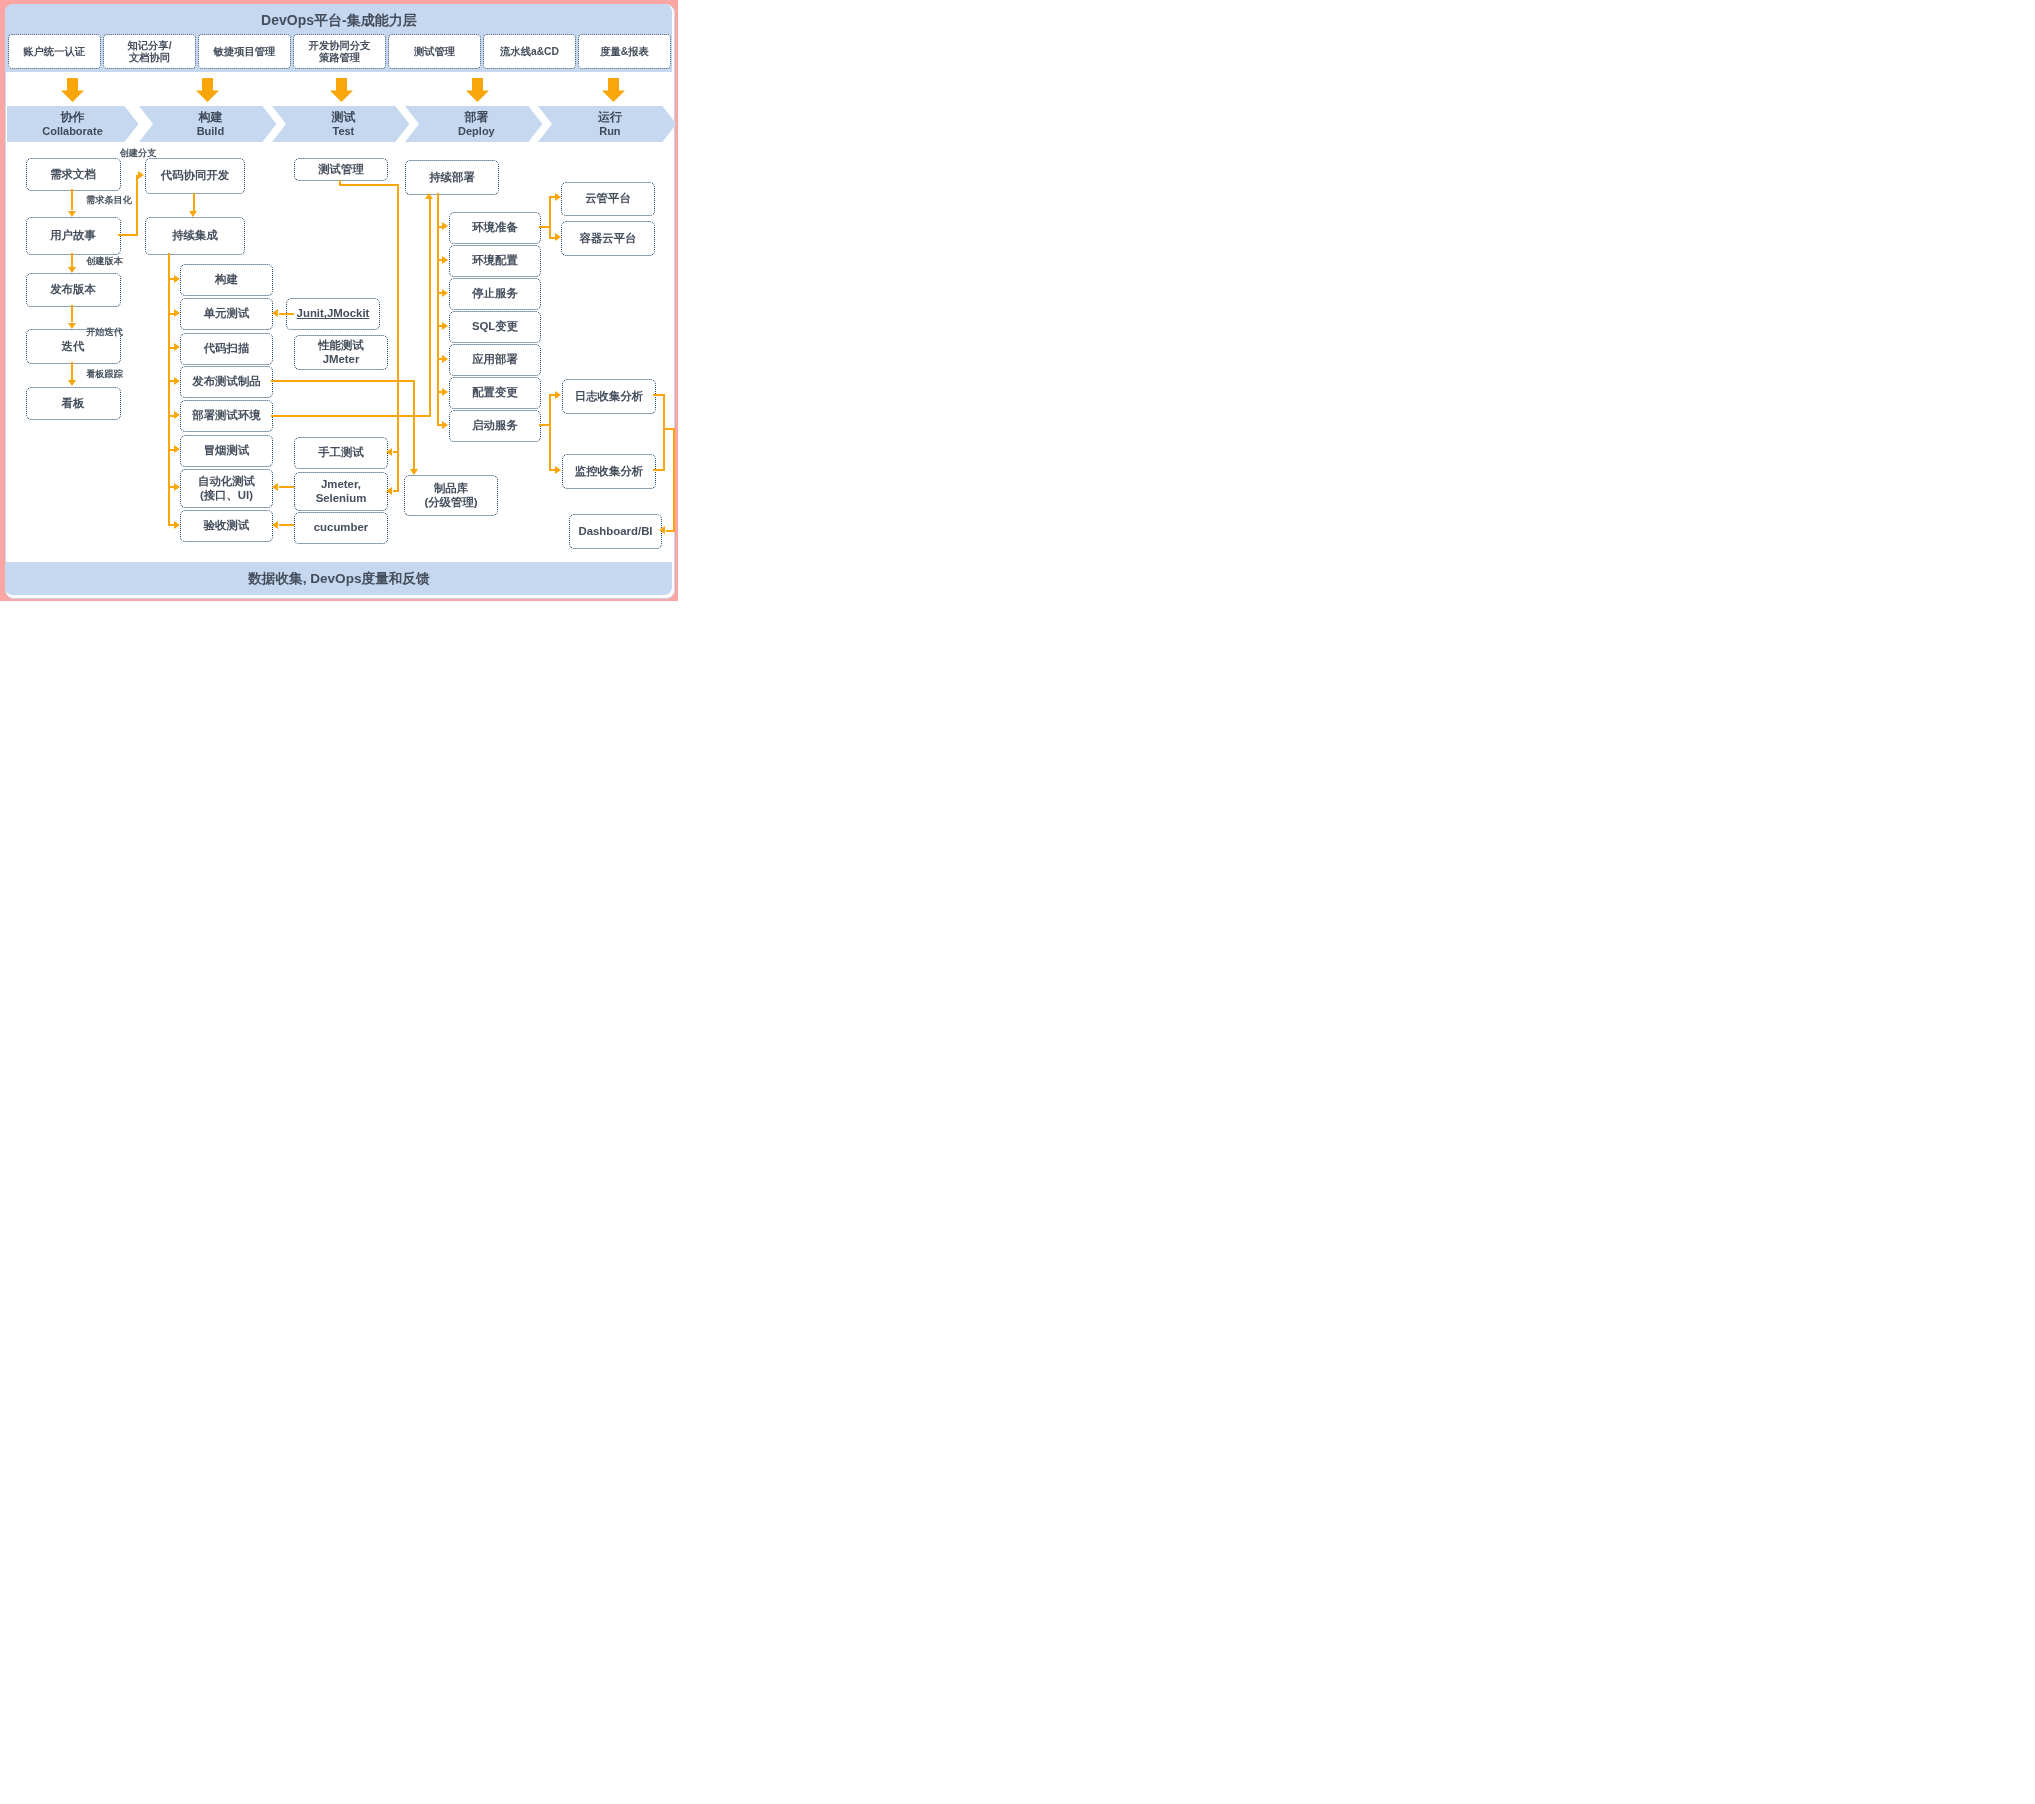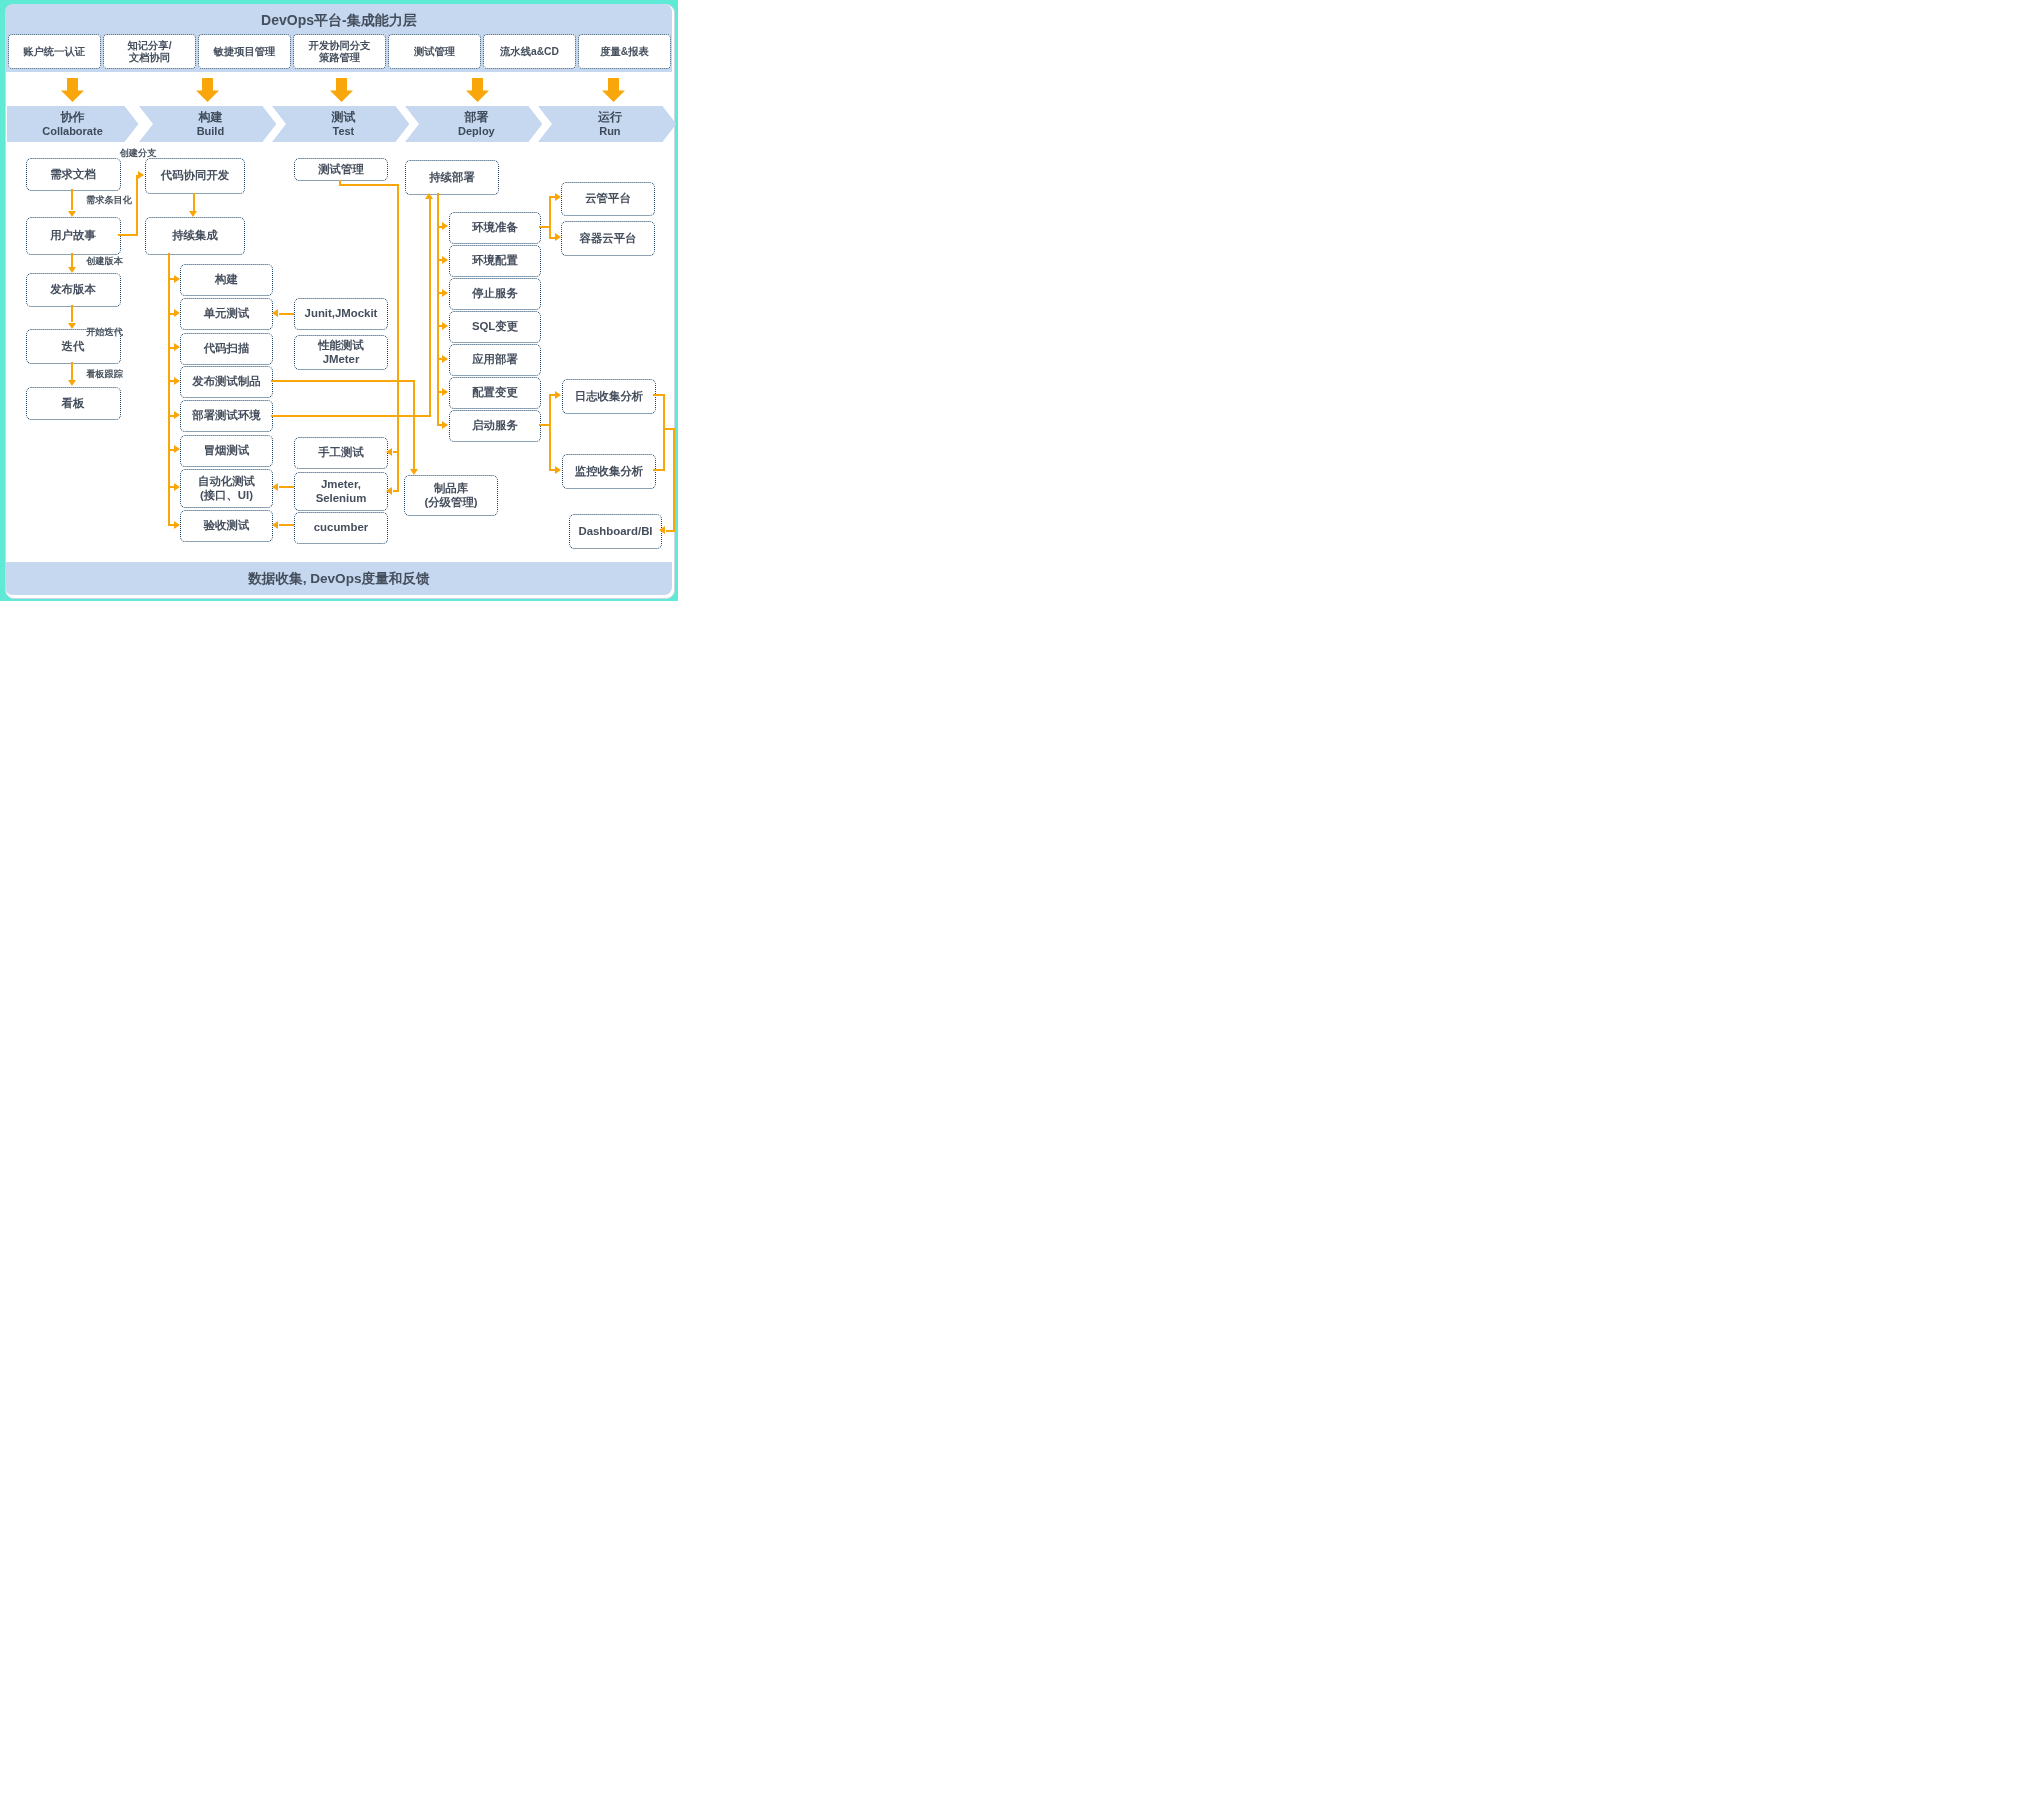--- a/index.html
+++ b/index.html
@@ -1,16 +1,16 @@
 <!DOCTYPE html>
 <html style="font-size:8.7px"><head>
 <meta charset="utf-8">
 <style>
   html,body{margin:0;padding:0;background:#fff;font-family:"Liberation Sans","DejaVu Sans",sans-serif;}
-  #stage{position:relative;width:678px;height:601px;background:#5eead4;}
+  #stage{position:relative;width:678px;height:601px;background:#fca5a5;}
   #frame{position:absolute;left:4.9px;top:3.8px;width:668px;height:593px;border:1.1px solid #ccd8ea;border-radius:8.7px;background:#fff;}
   .band{position:absolute;left:5.4px;width:667px;background:#c5d8f0;}
   #band-top{top:4.3px;height:68px;border-radius:7.6px 7.6px 0 0;}
   #band-bottom{top:562px;height:33px;border-radius:0 0 7.6px 7.6px;}
   .big-title{position:absolute;left:5.4px;width:667px;text-align:center;color:#454e5c;font-weight:700;font-size:14px;}
   .cap{position:absolute;height:33px;background:#fff;border:1.1px dotted #1c4467;border-radius:4.3px;
        display:flex;align-items:center;justify-content:center;text-align:center;
        color:#454e5c;font-weight:600;font-size:10.3px;line-height:1.12;white-space:pre-line;}
   .blockarrow{position:absolute;top:78px;width:23px;height:24px;background:#F9A60A;
        clip-path:polygon(26% 0,74% 0,74% 52%,100% 52%,50% 100%,0 52%,26% 52%);}
@@ -98,21 +98,21 @@
   <div class="bx" style="left:180px;top:298px;width:91px;height:30px;">单元测试</div>
   <div class="bx" style="left:180px;top:333px;width:91px;height:30px;">代码扫描</div>
   <div class="bx" style="left:180px;top:366px;width:91px;height:30px;">发布测试制品</div>
   <div class="bx" style="left:180px;top:400px;width:91px;height:30px;">部署测试环境</div>
   <div class="bx" style="left:180px;top:435px;width:91px;height:30px;">冒烟测试</div>
   <div class="bx" style="left:180px;top:469px;width:91px;height:37px;">自动化测试
 (接口、UI)</div>
   <div class="bx" style="left:180px;top:510px;width:91px;height:30px;">验收测试</div>
 
   <div class="bx" style="left:294px;top:158px;width:92px;height:21px;">测试管理</div>
-  <div class="bx" style="left:294px;top:298px;width:92px;height:30px;">Junit,JMockit</div>
+  <div class="bx" style="left:286px;top:298px;width:92px;height:30px;text-decoration:underline;">Junit,JMockit</div>
   <div class="bx" style="left:294px;top:335px;width:92px;height:33px;">性能测试
 JMeter</div>
   <div class="bx" style="left:294px;top:437px;width:92px;height:30px;">手工测试</div>
   <div class="bx" style="left:294px;top:472px;width:92px;height:37px;">Jmeter,
 Selenium</div>
   <div class="bx" style="left:294px;top:512px;width:92px;height:30px;">cucumber</div>
   <div class="bx" style="left:404px;top:475px;width:92px;height:39px;">制品库
 (分级管理)</div>
 
   <div class="bx" style="left:405px;top:160px;width:92px;height:33px;">持续部署</div>

